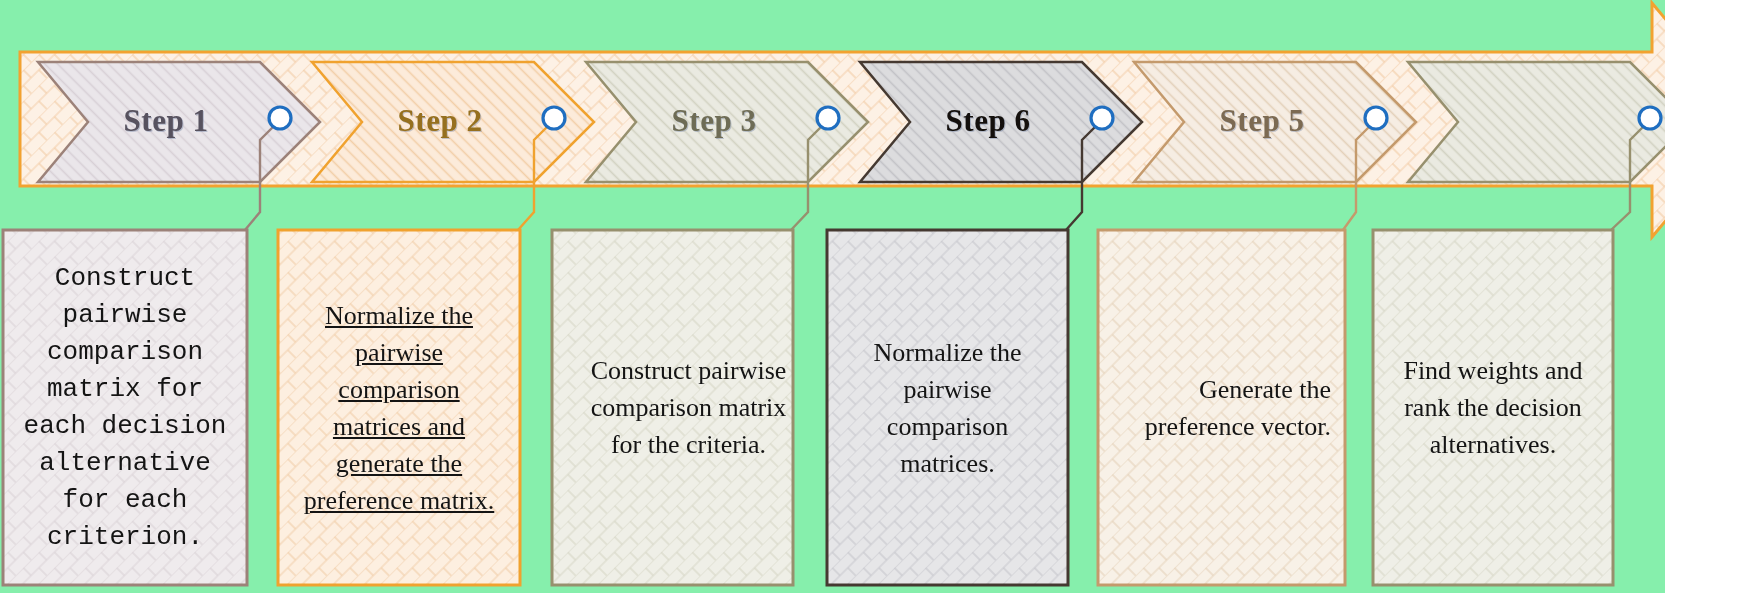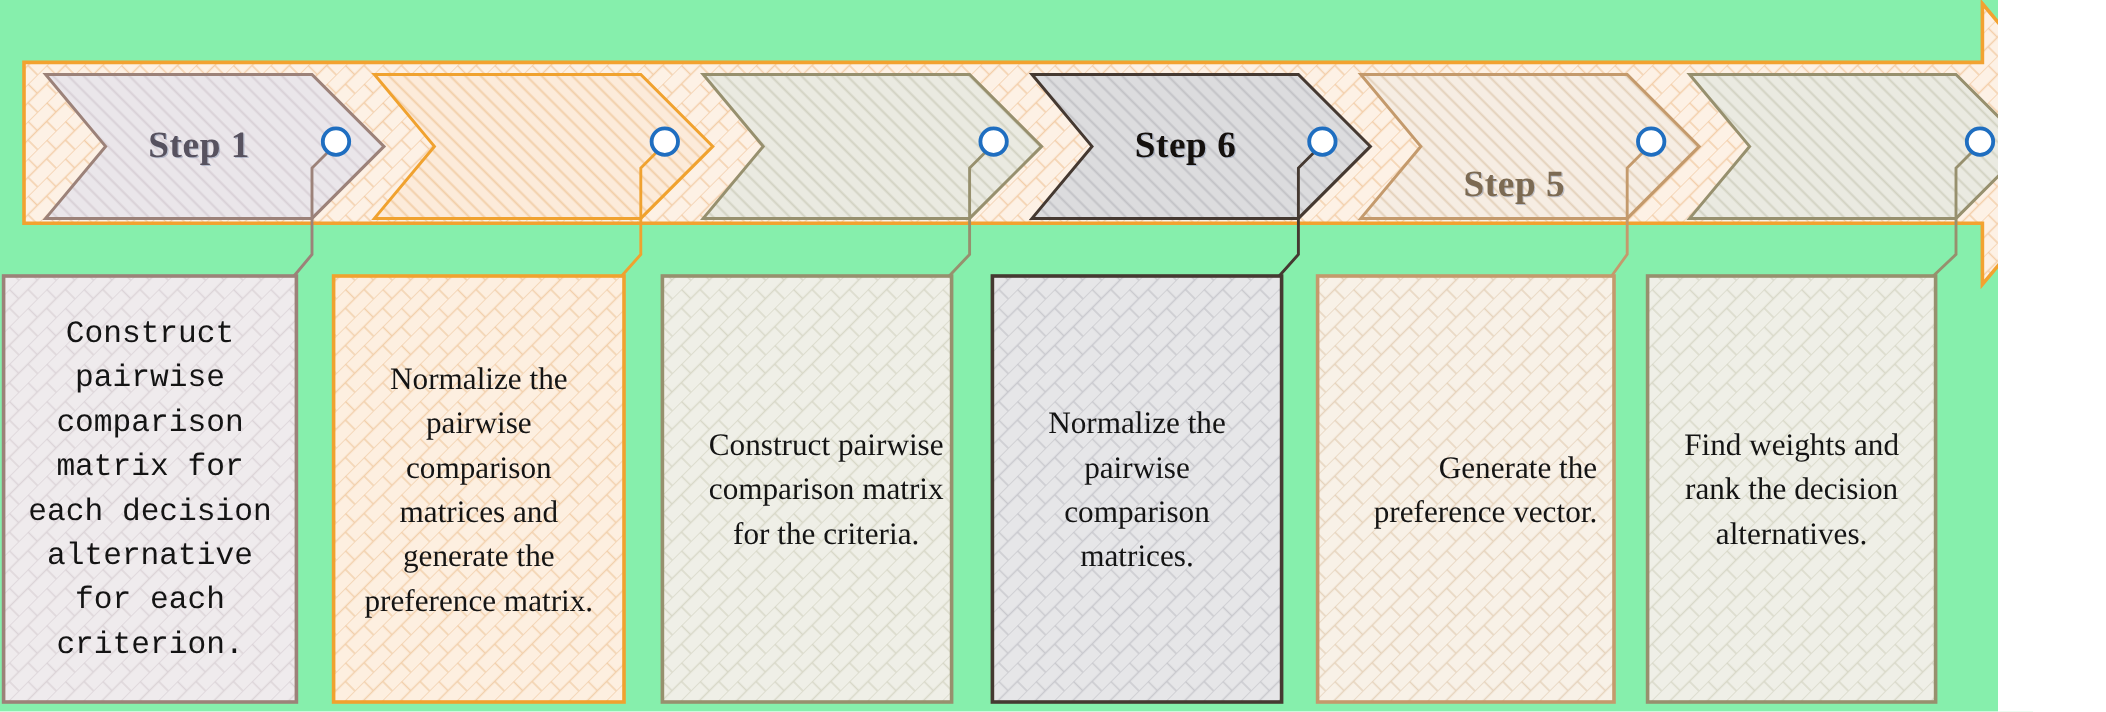--- a/index.html
+++ b/index.html
@@ -117,23 +117,25 @@
 
     <rect x="3" y="230" width="244" height="355" fill="url(#bx0)" stroke-width="3" stroke="#9C8279"></rect>
     <rect x="278" y="230" width="242" height="355" fill="url(#bx1)" stroke-width="3" stroke="#F0A22F"></rect>
     <rect x="552" y="230" width="241" height="355" fill="url(#bx2)" stroke-width="3" stroke="#97906E"></rect>
     <rect x="827" y="230" width="241" height="355" fill="url(#bx3)" stroke-width="3" stroke="#453931"></rect>
     <rect x="1098" y="230" width="247" height="355" fill="url(#bx4)" stroke-width="3" stroke="#C49A6C"></rect>
     <rect x="1373" y="230" width="240" height="355" fill="url(#bx5)" stroke-width="3" stroke="#97906E"></rect>
   </svg>
 
   <div class="step-label" style="left: 56px; color: rgb(87, 82, 95);">Step 1</div>
+  <div class="step-label" style="left: 330px; color: rgb(150, 112, 31);">Step 2</div>
+  <div class="step-label" style="left: 604px; color: rgb(110, 108, 85);">Step 3</div>
   <div class="step-label" style="left: 878px; color: rgb(20, 16, 13);">Step 6</div>
-  <div class="step-label" style="left: 1152px; color: rgb(124, 106, 82); margin-top: 32px;">Step 5</div>
+  <div class="step-label" style="left: 1152px; color: rgb(124, 106, 82);">Step 5</div>
 
   <div class="box-text" style="left: 7px; width: 236px; color: rgb(20, 20, 20); font-family: Liberation Mono, monospace;">Construct pairwise comparison matrix for each decision alternative for each criterion.</div>
-  <div class="box-text" style="left: 282px; width: 234px; color: rgb(20, 20, 20);">Normalize the pairwise comparison matrices and generate the preference matrix.</div>
+  <div class="box-text" style="left: 282px; width: 234px; color: rgb(20, 20, 20); text-decoration: underline;">Normalize the pairwise comparison matrices and generate the preference matrix.</div>
   <div class="box-text" style="left: 572px; width: 233px; color: rgb(20, 20, 20);">Construct pairwise comparison matrix for the criteria.</div>
   <div class="box-text" style="left: 831px; width: 233px; color: rgb(20, 20, 20);">Normalize the pairwise comparison matrices.</div>
   <div class="box-text" style="left: 1102px; width: 239px; color: rgb(20, 20, 20); text-align: right;">Generate the preference vector.</div>
   <div class="box-text" style="left: 1377px; width: 232px; color: rgb(20, 20, 20);">Find weights and rank the decision alternatives.</div>
 
 </div>
 
 </body></html>

